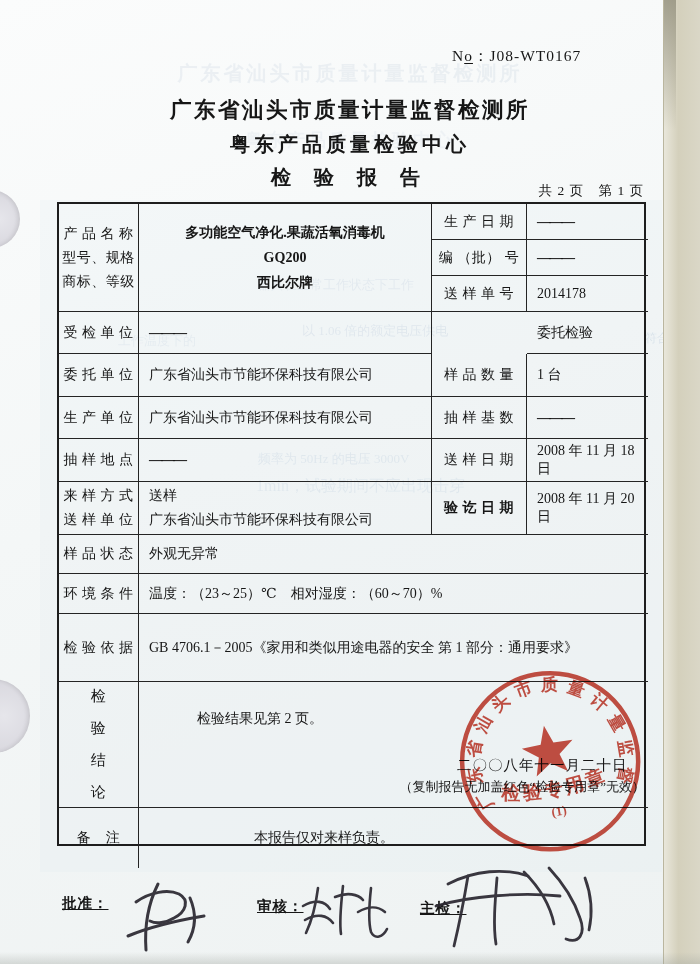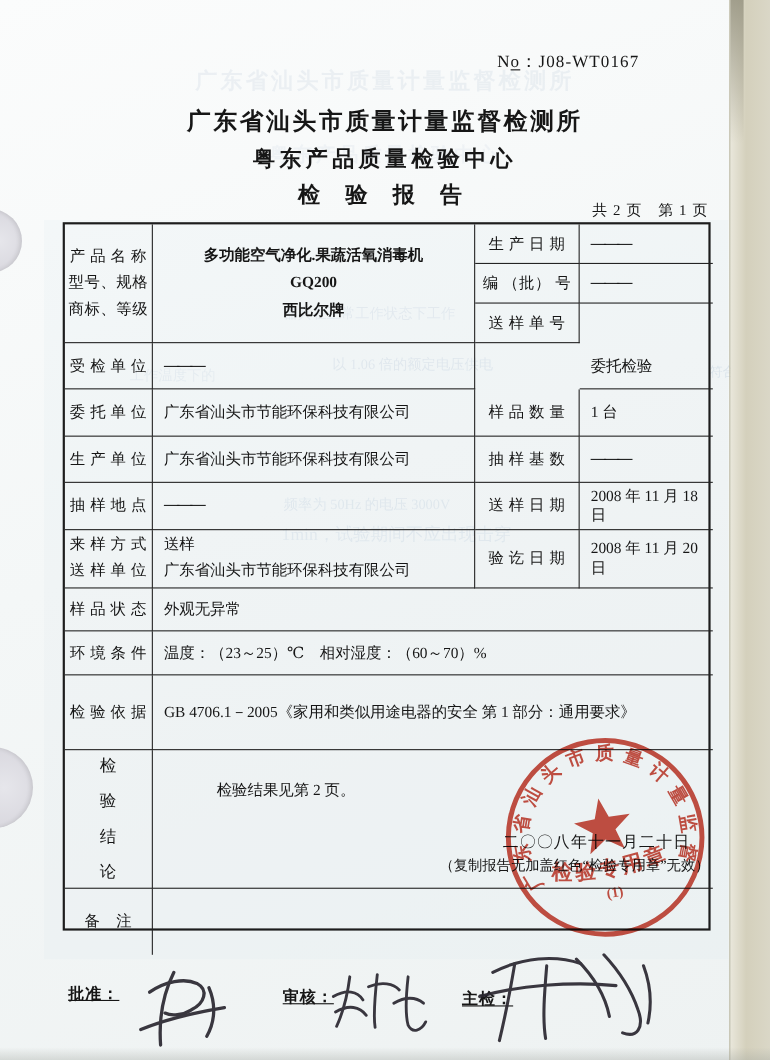--- a/index.html
+++ b/index.html
@@ -116,20 +116,21 @@
 
     <div class="cell lab" style="grid-column:3;grid-row:1;">生 产 日 期</div>
     <div class="cell val lc" style="grid-column:4;grid-row:1;">
         <span class="dash">———</span>
       </div>
     <div class="cell lab" style="grid-column:3;grid-row:2;">编 （批） 号</div>
     <div class="cell val lc" style="grid-column:4;grid-row:2;">
         <span class="dash">———</span>
       </div>
     <div class="cell lab" style="grid-column:3;grid-row:3;">送 样 单 号</div>
+    <div class="cell val lc" style="grid-column:4;grid-row:3;">2014178</div>
 
     <div class="cell lab" style="grid-column:1;grid-row:4;">受 检 单 位</div>
     <div class="cell val" style="grid-column:2;grid-row:4;">
         <span class="dash">———</span>
       </div>
     <div class="cell val lc" style="grid-column:4;grid-row:4;">委托检验</div>
 
     <div class="cell lab" style="grid-column:1;grid-row:5;">委 托 单 位</div>
     <div class="cell val" style="grid-column:2;grid-row:5;">广东省汕头市节能环保科技有限公司</div>
     <div class="cell lab" style="grid-column:3;grid-row:5;">样 品 数 量</div>
@@ -150,21 +151,21 @@
     <div class="cell val lc" style="grid-column:4;grid-row:7;">2008 年 11 月 18 日</div>
 
     <div class="cell lab col-lines" style="grid-column:1;grid-row:8;">
       <span>来 样 方 式</span>
       <span>送 样 单 位</span>
     </div>
     <div class="cell val col-lines align-start" style="grid-column:2;grid-row:8;">
       <span>送样</span>
       <span>广东省汕头市节能环保科技有限公司</span>
     </div>
-    <div class="cell lab" style="grid-column:3;grid-row:8;">验 讫 日 期</div>
+    <div class="cell lab" style="grid-column:3;grid-row:8;font-weight:bold;">验 讫 日 期</div>
     <div class="cell val lc" style="grid-column:4;grid-row:8;">2008 年 11 月 20 日</div>
 
     <div class="cell lab" style="grid-column:1;grid-row:9;">样 品 状 态</div>
     <div class="cell val lc" style="grid-column:2/5;grid-row:9;">外观无异常</div>
 
     <div class="cell lab" style="grid-column:1;grid-row:10;">环 境 条 件</div>
     <div class="cell val lc" style="grid-column:2/5;grid-row:10;">温度：（23～25）℃　相对湿度：（60～70）%</div>
 
     <div class="cell lab" style="grid-column:1;grid-row:11;">检 验 依 据</div>
     <div class="cell val lc" style="grid-column:2/5;grid-row:11;">GB 4706.1－2005《家用和类似用途电器的安全 第 1 部分：通用要求》</div>
@@ -175,20 +176,21 @@
       <span>结</span>
       <span>论</span>
     </div>
     <div class="cell lc conc-cell" style="grid-column:2/5;grid-row:12;">
       <div class="conc-text">检验结果见第 2 页。</div>
       <div class="conc-date">二〇〇八年十一月二十日</div>
       <div class="conc-note">（复制报告无加盖红色“检验专用章”无效）</div>
     </div>
 
     <div class="cell lab lr" style="grid-column:1;grid-row:13;">备　注</div>
+    <div class="cell lc lr remark-val" style="grid-column:2/5;grid-row:13;">本报告仅对来样负责。</div>
   </div>
 
   <svg class="abs stamp" viewBox="0 0 200 200">
     <circle cx="99" cy="95" r="88" fill="none" stroke="#c5392a" stroke-width="4.5"></circle>
     <defs>
       <path id="ringPath" d="M 36.3,128.3 A 71,71 0 1 1 161.7,128.3" fill="none"></path>
       <path id="namePath" d="M 38,122 A 240,240 0 0 0 160,122" fill="none"></path>
     </defs>
     <text font-size="17" font-weight="700" fill="#c5392a" font-family="Liberation Serif, DejaVu Serif, serif">
       <textPath href="#ringPath" textLength="366" lengthAdjust="spacing-and-glyphs">广东省汕头市质量计量监督检测所</textPath>

